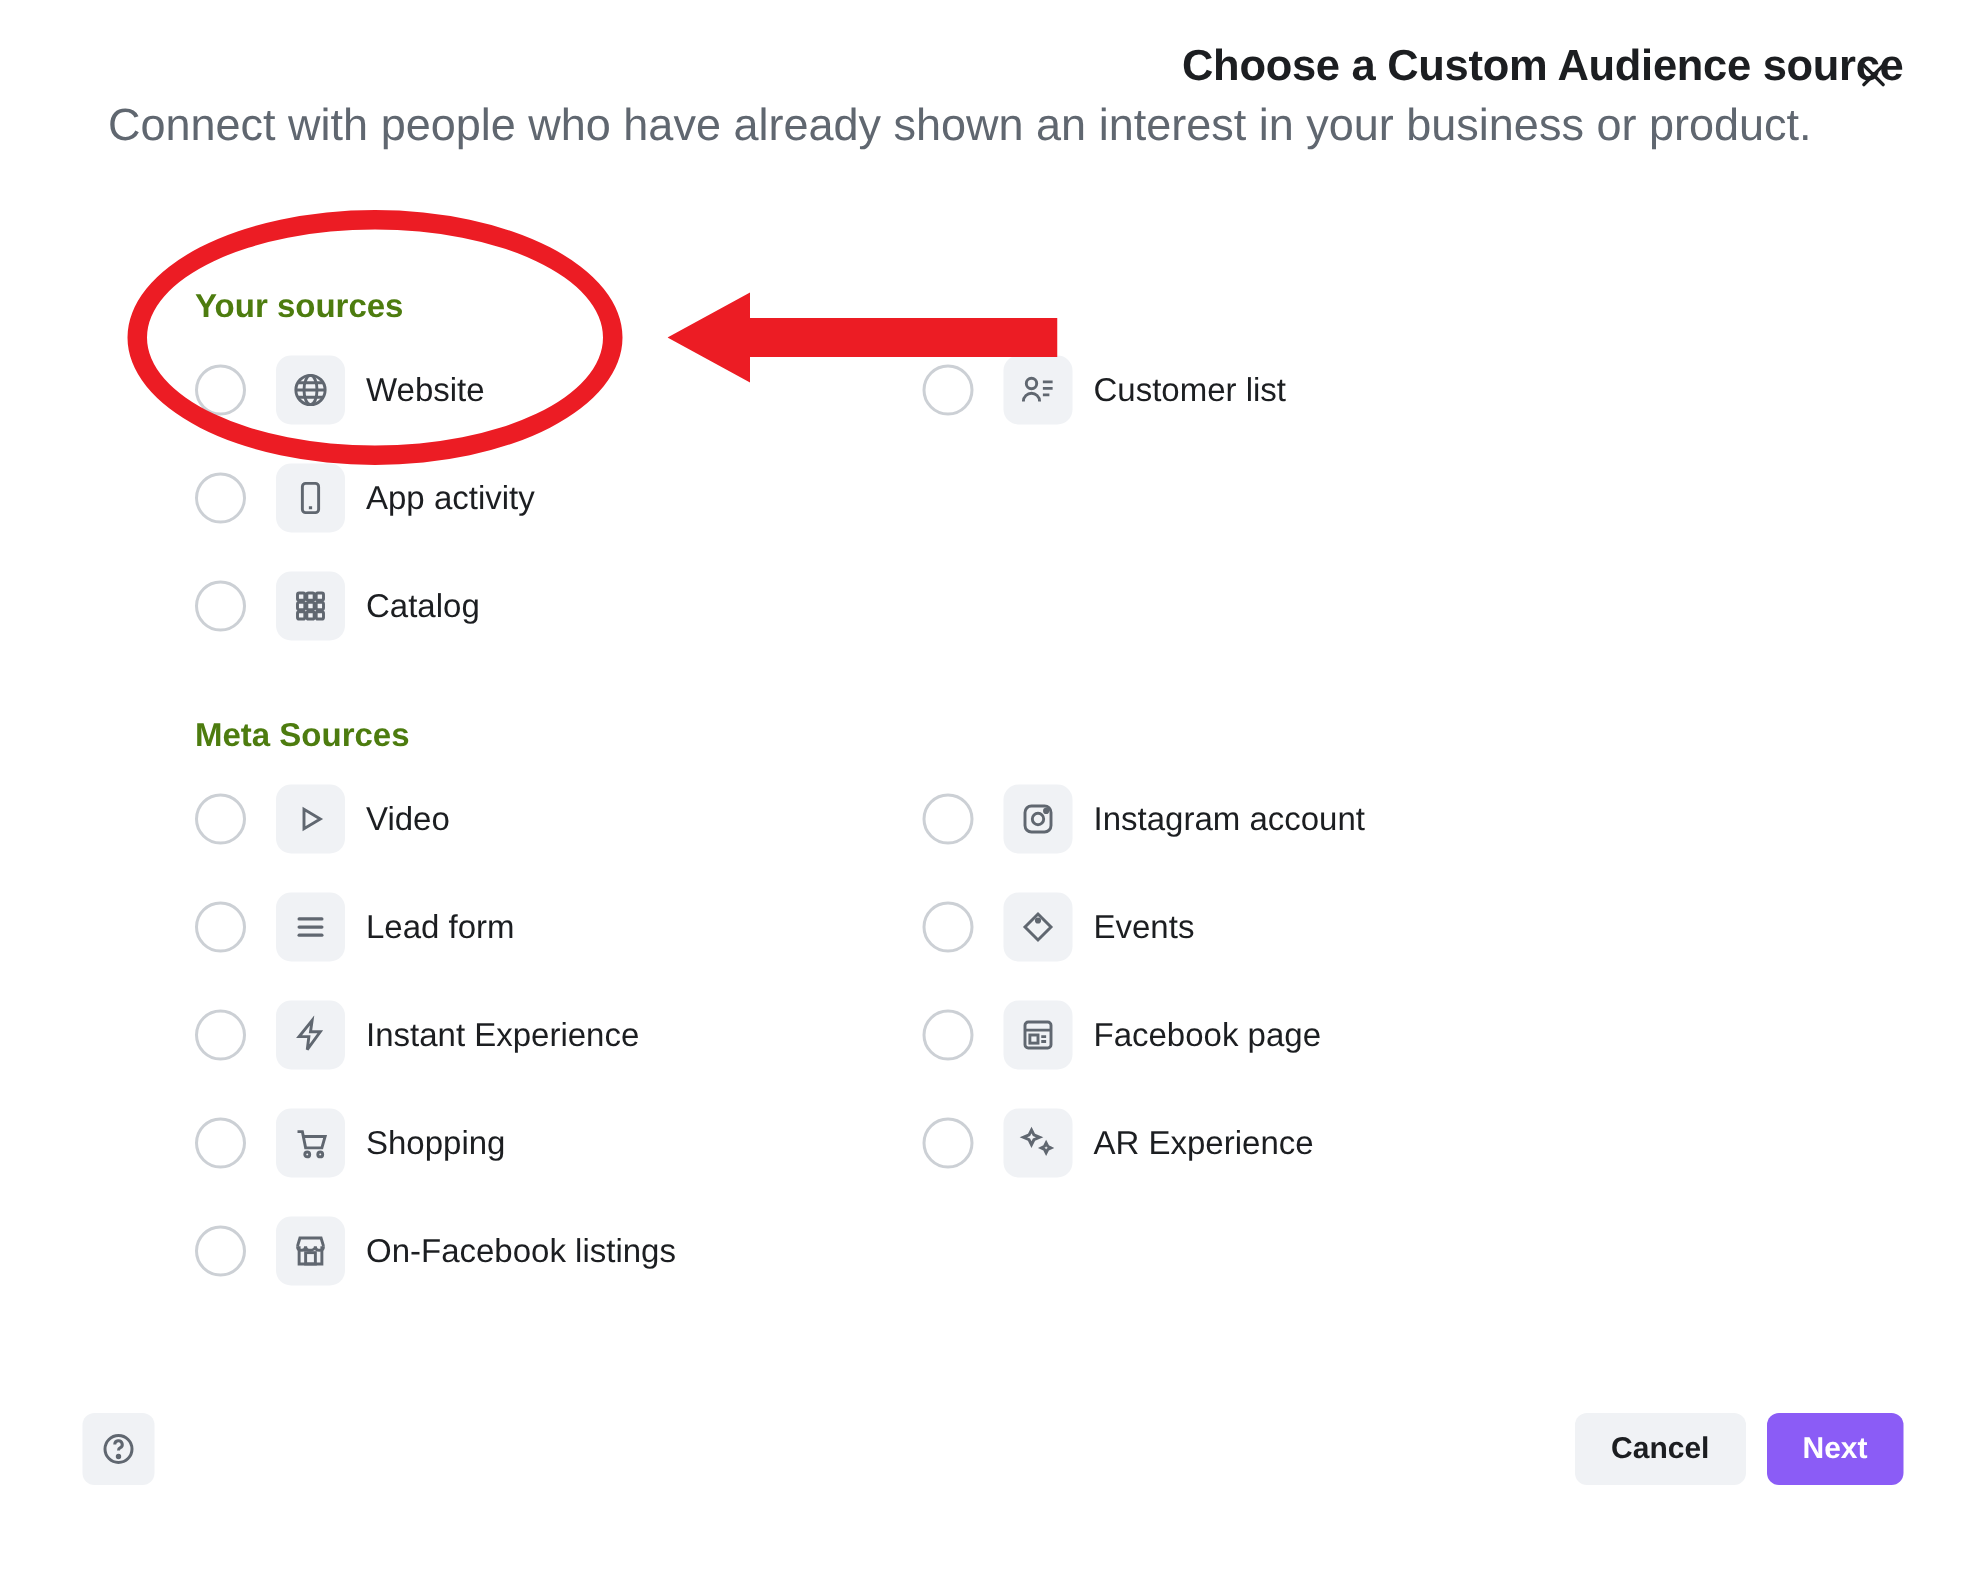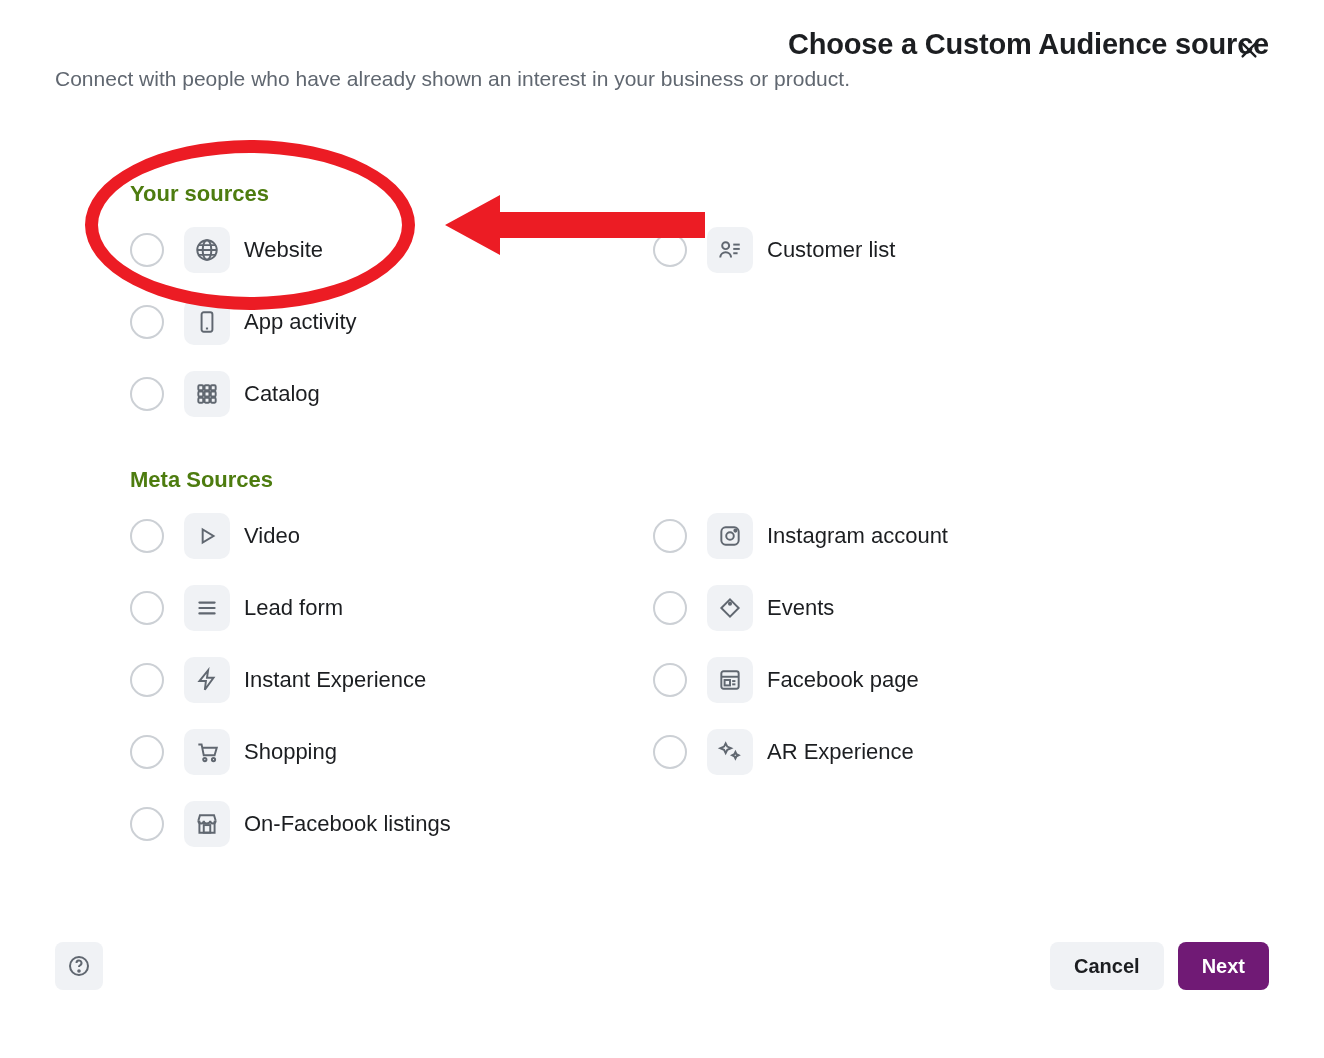--- a/index.html
+++ b/index.html
@@ -14,23 +14,24 @@
     }
     .header { position: relative; }
     .title {
       font-size: 29px;
       font-weight: 700;
       color: #1c1e21;
       letter-spacing: -0.2px;
       text-align: right;
     }
     .subtitle {
-      font-size: 21px;
+      font-size: 30px;
       color: #606770;
       margin-top: 6px;
+      margin-left: 17px;
     }
     .close {
       position: absolute;
       top: 2px;
       right: 0;
       width: 40px;
       height: 40px;
       display: flex;
       align-items: center;
       justify-content: center;
@@ -40,21 +41,21 @@
     .close svg { width: 22px; height: 22px; }
 
     .content { margin-top: 90px; padding-left: 75px; }
     .section-heading {
       font-size: 22px;
       font-weight: 700;
       color: #4d7c0f;
       margin-bottom: 20px;
     }
     .section { margin-bottom: 50px; }
-    .row { display: flex; margin-bottom: 26px; gap: 38px; }
+    .row { display: flex; margin-bottom: 26px; }
     .col { display: flex; align-items: center; width: 485px; }
     .radio {
       width: 34px;
       height: 34px;
       border: 2px solid #ccd0d5;
       border-radius: 50%;
       margin-right: 20px;
       flex: 0 0 auto;
       cursor: pointer;
       background: #fff;
@@ -104,21 +105,21 @@
       padding: 12px 24px;
       border-radius: 8px;
       font-size: 20px;
       font-weight: 600;
       border: none;
       cursor: pointer;
       display: flex;
       align-items: center;
     }
     .btn-cancel { background: #f0f2f5; color: #1c1e21; }
-    .btn-next { background: #701a75; color: #fff; }
+    .btn-next { background: #8b5cf6; color: #fff; }
 
     
     .ann {
       position: absolute;
       top: 140px;
       left: 85px;
       pointer-events: none;
     }
     .ann-circle {
       width: 330px;

